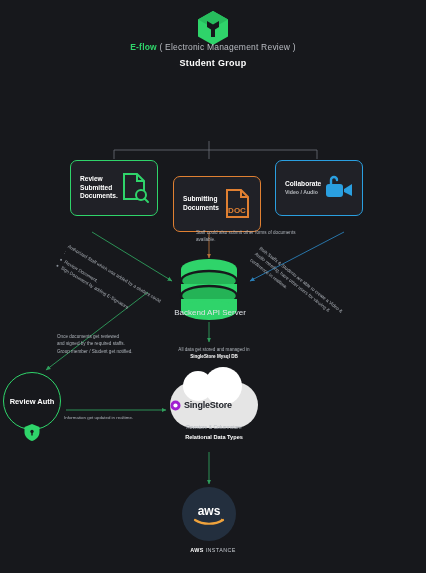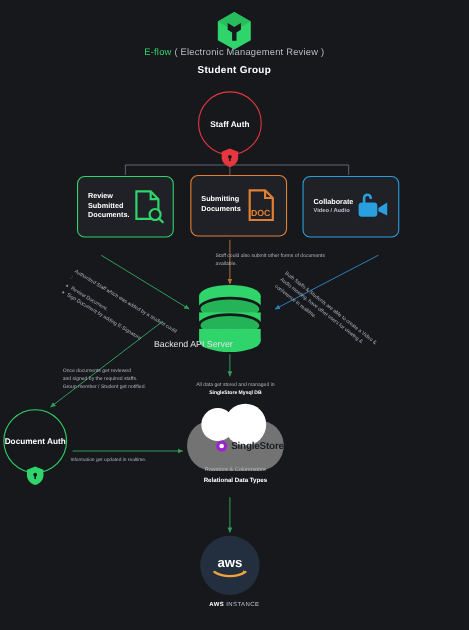--- a/index.html
+++ b/index.html
@@ -13,21 +13,21 @@
   }
   .stage { position: relative; width: 426px; height: 573px; }
   .abs { position: absolute; }
 
   
   #logo-cube { left: 193px; top: 8px; width: 40px; height: 40px; }
   #brand-line {
     left: 0; top: 42px; width: 426px; text-align: center;
     font-size: 8.5px; letter-spacing: .2px; color: #b9bcc2;
   }
-  #brand-line .eflow { color: #2fd46a; font-weight: normal; }
+  #brand-line .eflow { color: #2fd46a; font-weight: bold; }
   #flow-title {
     left: 0; top: 58px; width: 426px; text-align: center;
     font-size: 9px; font-weight: bold; color: #ffffff; letter-spacing: .3px;
   }
 
   
   .auth-circle {
     width: 58px; height: 58px; border-radius: 50%;
     border: 1.6px solid; display: flex; align-items: center; justify-content: center;
     font-size: 7.5px; font-weight: bold; text-align: center;
@@ -46,21 +46,21 @@
     border: 1.4px solid; border-radius: 7px;
     background: #202127;
     display: flex; align-items: center; justify-content: space-between;
     padding: 8px 9px;
   }
   .card-text { line-height: 1.35; }
   .card-title { font-size: 6.6px; font-weight: bold; }
   .card-sub { font-size: 5.2px; font-weight: bold; opacity: .85; }
   #card-review { left: 70px; top: 160px; width: 88px; height: 56px; border-color: #2fd46a; }
   #card-review .card-title { color: #ffffff; }
-  #card-submit { left: 173px; top: 159px; width: 88px; height: 56px; border-color: #e08032; }
+  #card-submit { left: 173px; top: 176px; width: 88px; height: 56px; border-color: #e08032; }
   #card-submit .card-title { color: #ffffff; }
   #card-collab { left: 275px; top: 160px; width: 88px; height: 56px; border-color: #2a9fe0; }
   #card-collab .card-title { color: #ffffff; }
   #card-collab .card-sub { color: #cfd3d8; }
 
   
   .ann { font-size: 4.6px; line-height: 1.6; color: #aeb3ba; }
   .ann b { color: #ffffff; }
   #ann-left-rot {
     left: 70px; top: 243px; width: 110px;
@@ -77,29 +77,29 @@
     transform: rotate(38deg); transform-origin: left top;
   }
   #ann-db-note { left: 150px; top: 346px; width: 128px; text-align: center; }
   #ann-db-note b { color: #ffffff; }
   #ann-notify { left: 57px; top: 333px; width: 108px; }
   #ann-realtime { left: 64px; top: 414px; width: 108px; font-size: 4.4px; }
 
   
   #db-node { left: 176px; top: 258px; width: 66px; }
   #db-label {
-    left: 140px; top: 308px; width: 140px; 
+    left: 140px; top: 308px; width: 140px; text-align: center;
     font-size: 8px; color: #dfe2e6;
   }
 
   
   #singlestore-node { left: 170px; top: 382px; width: 88px; }
   .cloud {
-    width: 88px; height: 46px; background: #737373; border-radius: 24px;
-    display: flex; align-items: center; justify-content: flex-end; gap: 3px;
+    width: 88px; height: 46px; background: #e5e5e5; border-radius: 24px;
+    display: flex; align-items: center; justify-content: flex-start; gap: 3px;
     position: relative;
   }
   .cloud:before, .cloud:after {
     content: ""; position: absolute; background: #ffffff; border-radius: 50%;
   }
   .cloud:before { width: 30px; height: 30px; left: 13px; top: -11px; }
   .cloud:after  { width: 38px; height: 38px; left: 34px; top: -15px; }
   .cloud-inner { position: relative; z-index: 2; display: flex; align-items: center; gap: 3px; }
   .ss-name { font-size: 9px; font-weight: bold; color: #1c1f26; letter-spacing: -.2px; }
   #ss-sub1 {
@@ -173,30 +173,20 @@
     </svg>
   </div>
 
   <div class="abs" id="brand-line">
     <span class="eflow">E-flow</span>
     <span>( Electronic Management Review )</span>
   </div>
 
   <div class="abs" id="flow-title">Student Group</div>
 
-  <div class="abs" id="staff-auth-node">
-    <div class="auth-circle">
-      <span>Staff Auth</span>
-    </div>
-    <svg class="shield" viewBox="0 0 15 17">
-      <path d="M7.5 0 L15 3 L15 8 C15 12.5 11.5 15.8 7.5 17 C3.5 15.8 0 12.5 0 8 L0 3 Z" fill="#e4373f"></path>
-      <circle cx="7.5" cy="7.5" r="1.7" fill="#17181c"></circle>
-      <rect x="6.8" y="7.5" width="1.4" height="4" fill="#17181c"></rect>
-    </svg>
-  </div>
 
   <div class="abs card" id="card-review">
     <div class="card-text">
       <div class="card-title">Review Submitted Documents.</div>
     </div>
     <svg width="26" height="30" viewBox="0 0 26 30">
       <path d="M2 1 L15 1 L22 8 L22 26 L2 26 Z" fill="none" stroke="#2fd46a" stroke-width="2"></path>
       <path d="M15 1 L15 8 L22 8" fill="none" stroke="#2fd46a" stroke-width="2"></path>
       <circle cx="19" cy="22" r="5" fill="#202127" stroke="#2fd46a" stroke-width="2"></circle>
       <path d="M22.5 25.5 L26 29" stroke="#2fd46a" stroke-width="2" stroke-linecap="round"></path>
@@ -259,21 +249,21 @@
   </div>
 
   <div class="abs ann" id="ann-notify">
     <div>Once documents get reviewed</div>
     <div>and signed by the required staffs.</div>
     <div>Group member / Student get notified.</div>
   </div>
 
   <div class="abs" id="student-auth-node">
     <div class="auth-circle">
-      <span>Document Auth</span>
+      <span>Review Auth</span>
     </div>
     <svg class="shield" viewBox="0 0 15 17">
       <path d="M7.5 0 L15 3 L15 8 C15 12.5 11.5 15.8 7.5 17 C3.5 15.8 0 12.5 0 8 L0 3 Z" fill="#2fd46a"></path>
       <circle cx="7.5" cy="7.5" r="1.7" fill="#17181c"></circle>
       <rect x="6.8" y="7.5" width="1.4" height="4" fill="#17181c"></rect>
     </svg>
   </div>
 
   <div class="abs ann" id="ann-realtime">Information get updated in realtime.</div>
 

